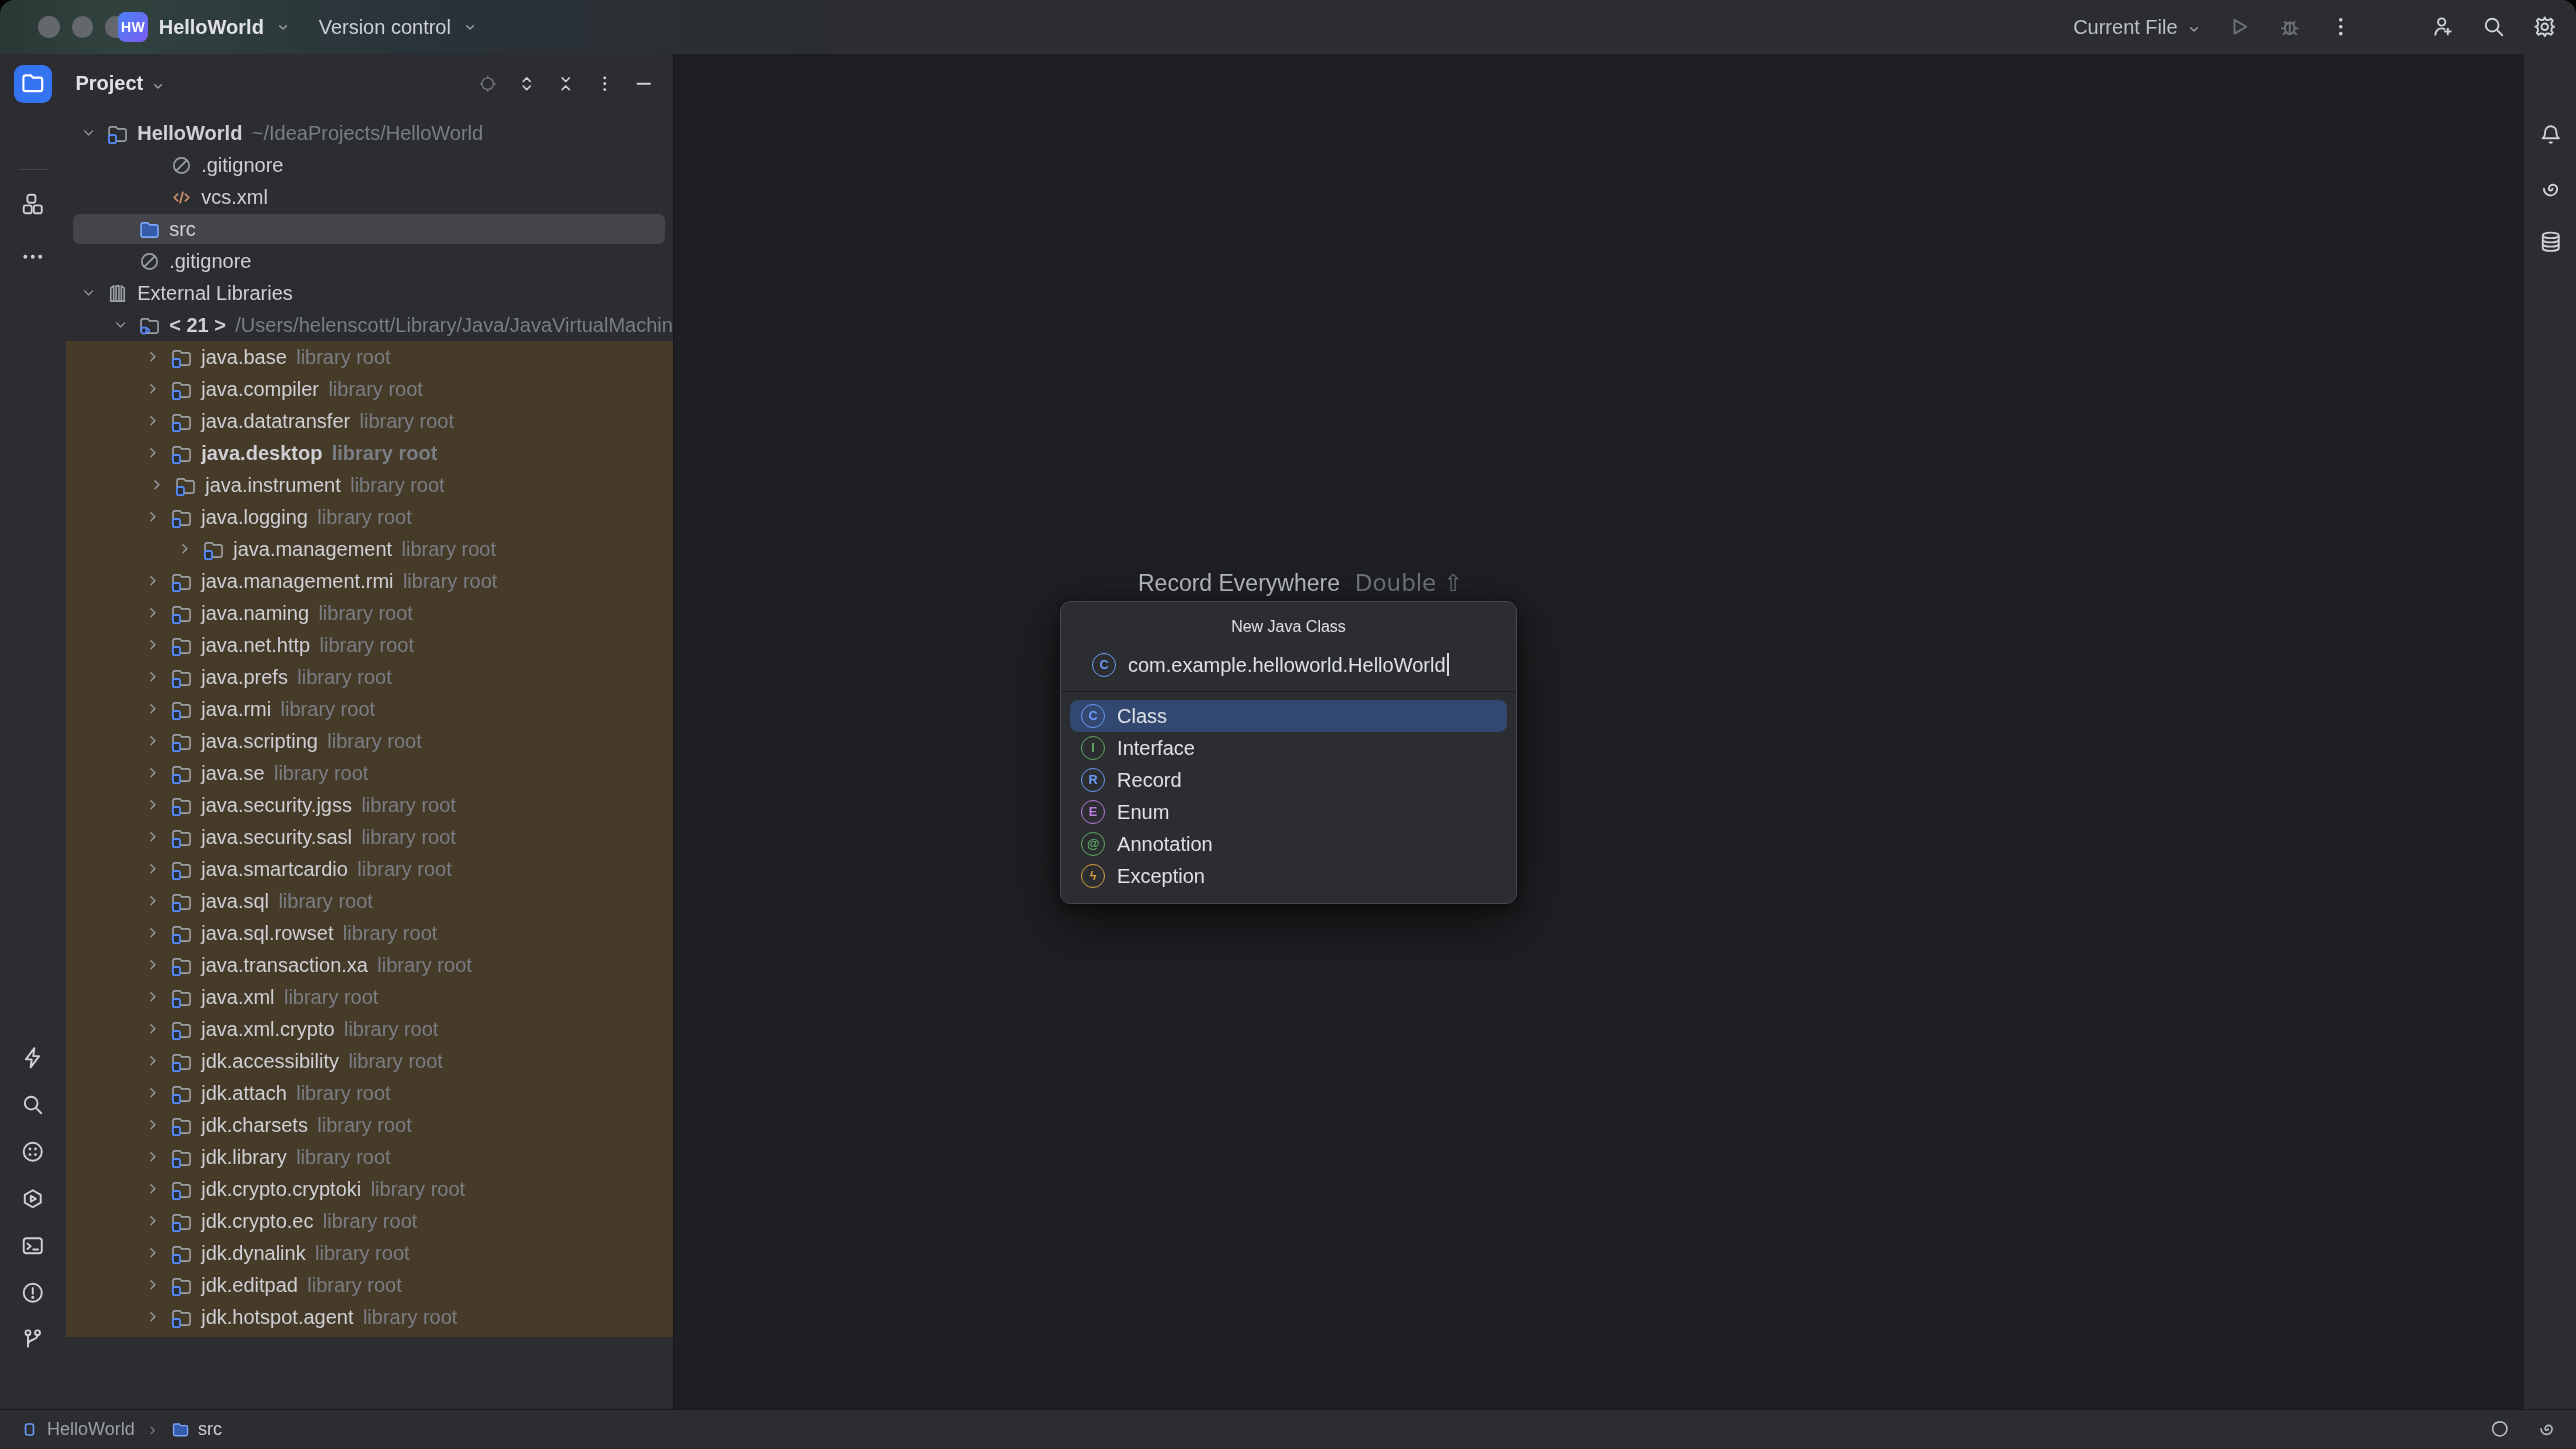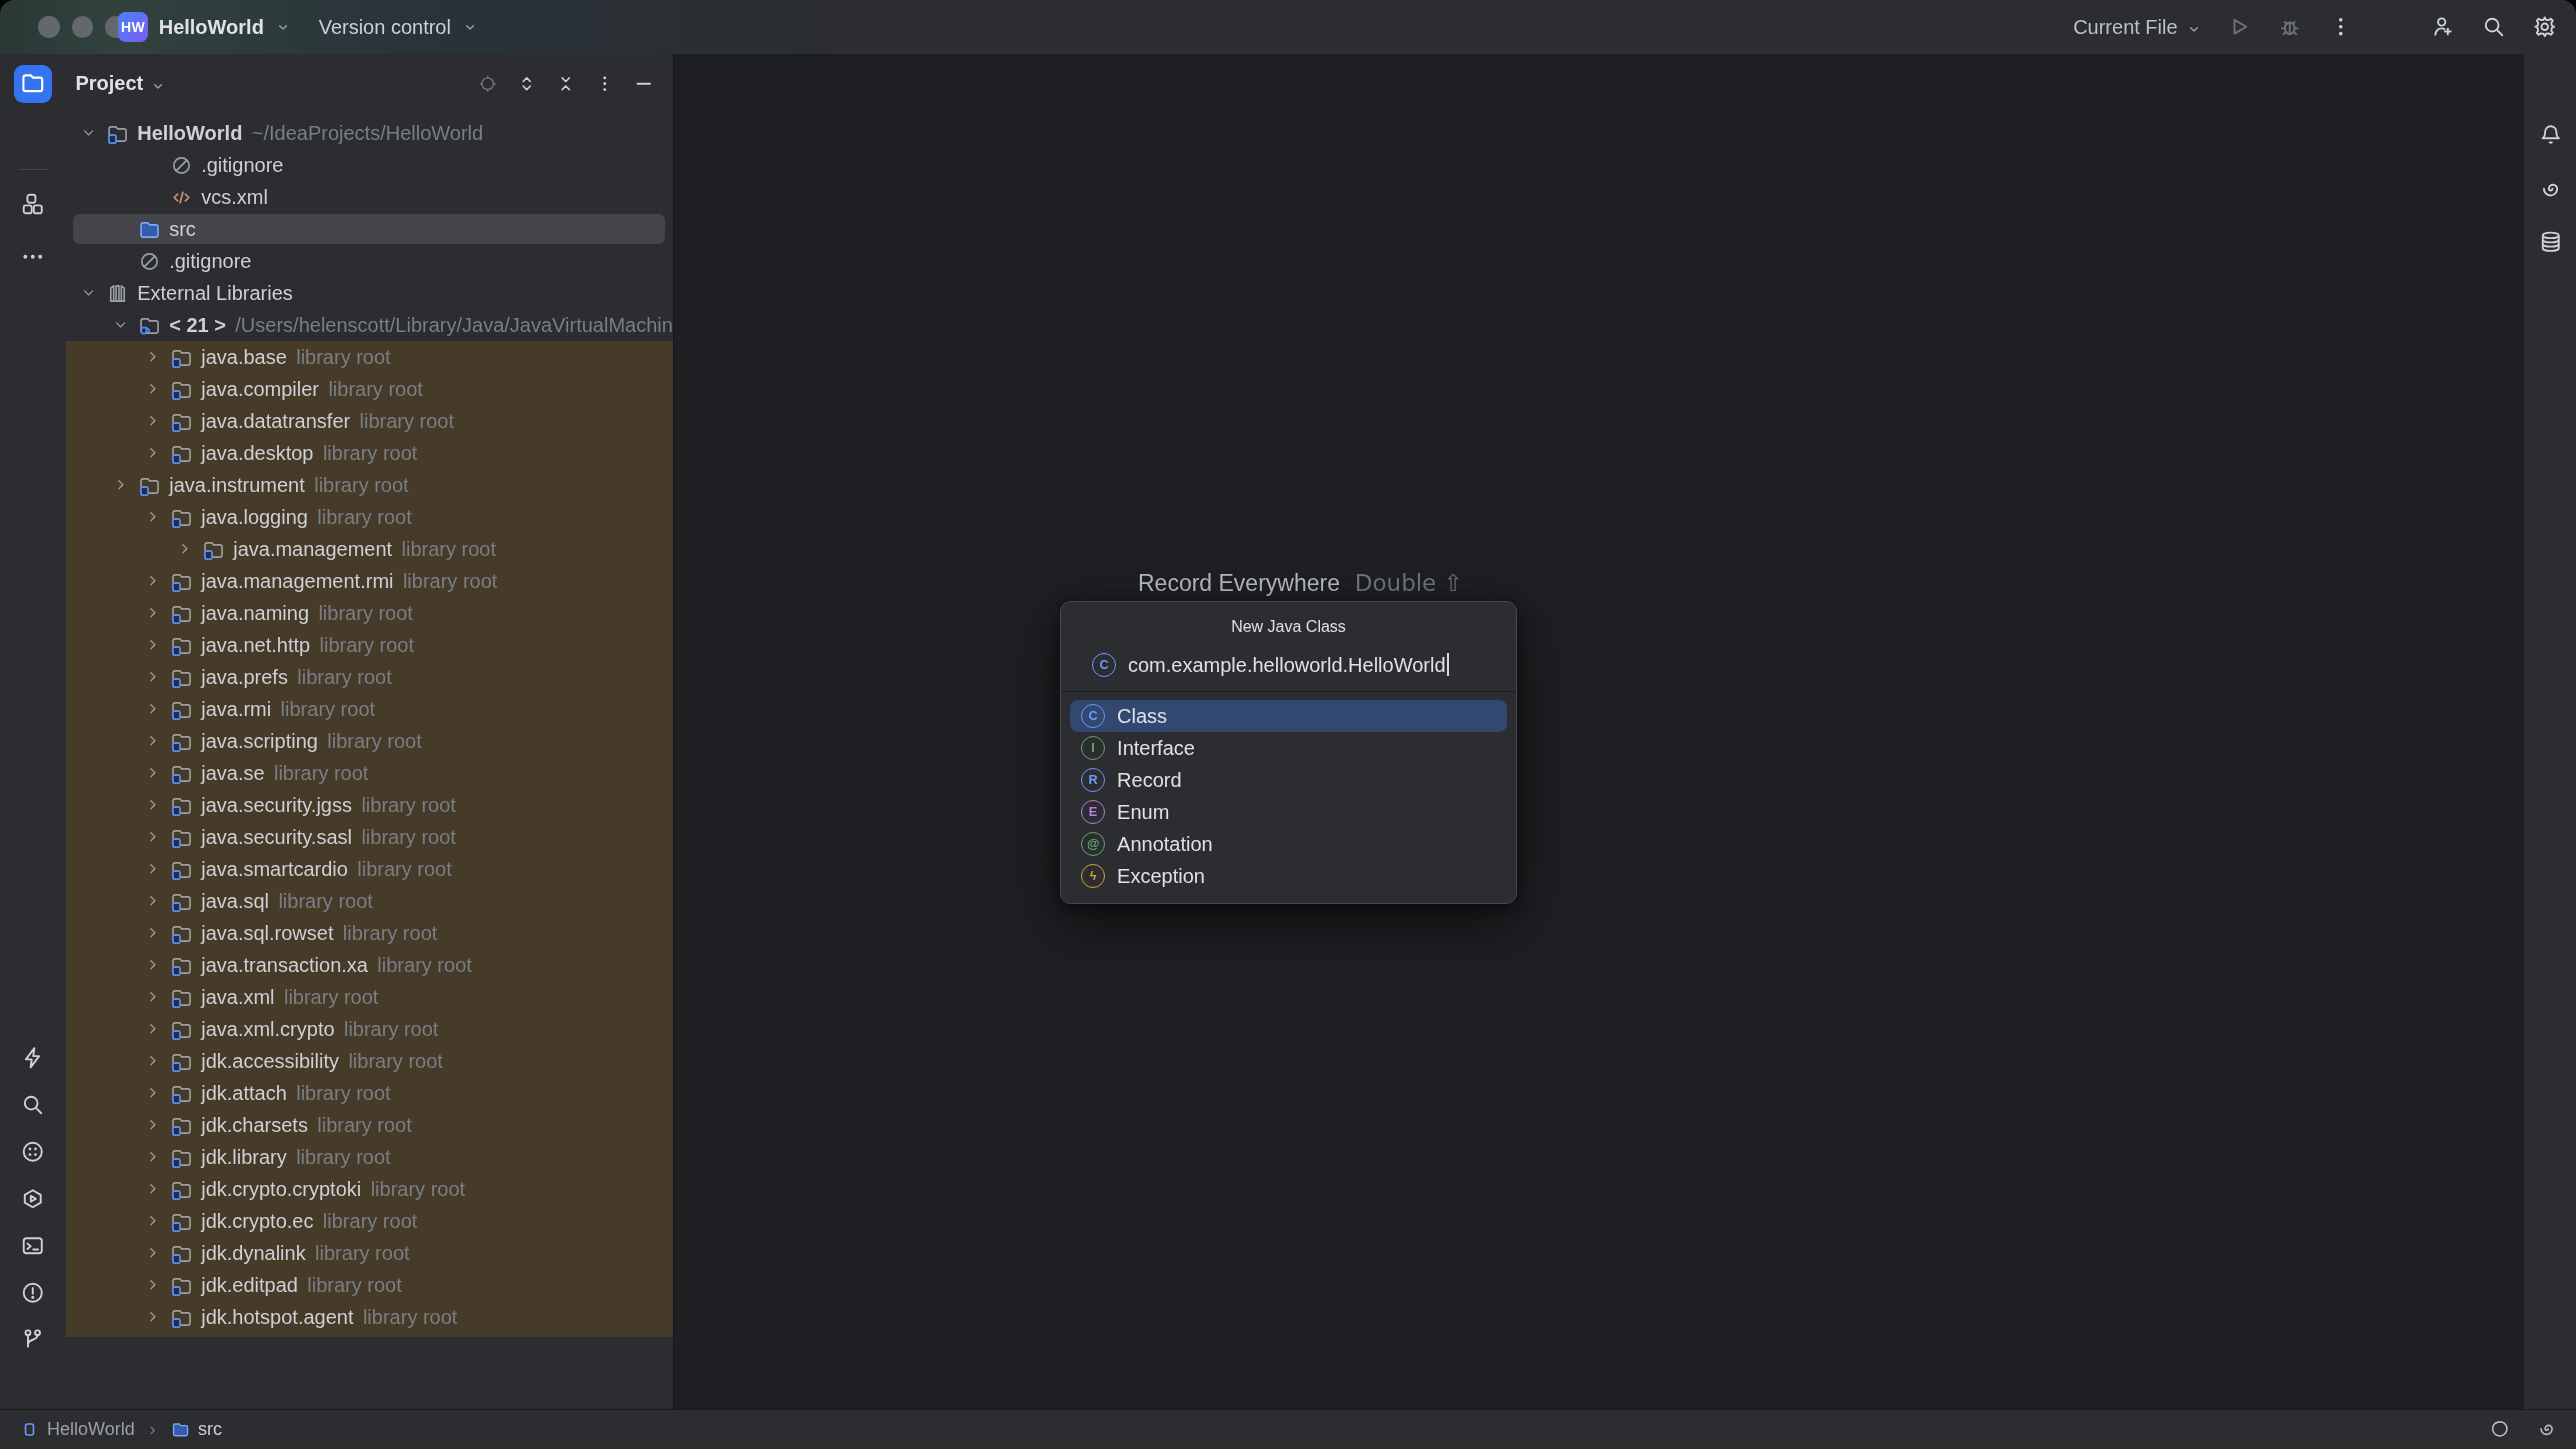--- a/index.html
+++ b/index.html
@@ -413,36 +413,36 @@
             </span>
             <span class="ticon">
               <svg viewBox="0 0 24 24">
                 <path d="M3.2 7.2c0-1.2.9-2.1 2.1-2.1h4.9l2 2.1h6.6c1.2 0 2.1.9 2.1 2.1v8.5c0 1.2-.9 2.1-2.1 2.1H5.3c-1.2 0-2.1-.9-2.1-2.1V7.2z" fill="none" stroke="#9da0a6" stroke-width="1.7"></path>
                 <rect x="3" y="13.6" width="7.4" height="8.4" rx="2" fill="#2b2d30" stroke="#548af7" stroke-width="1.9"></rect>
               </svg>
             </span>
             <span class="tname">java.datatransfer</span>
             <span class="thint">library root</span>
           </div>
-          <div class="trow" style="padding-left: 72px;">
+          <div class="trow" style="padding-left: 72px; font-weight: bold;">
             <span class="arrow">
               <svg viewBox="0 0 24 24">
                 <path d="M9.5 6.5l5.5 5.5-5.5 5.5" fill="none" stroke="#9da0a6" stroke-width="1.8" stroke-linecap="round" stroke-linejoin="round"></path>
               </svg>
             </span>
             <span class="ticon">
               <svg viewBox="0 0 24 24">
                 <path d="M3.2 7.2c0-1.2.9-2.1 2.1-2.1h4.9l2 2.1h6.6c1.2 0 2.1.9 2.1 2.1v8.5c0 1.2-.9 2.1-2.1 2.1H5.3c-1.2 0-2.1-.9-2.1-2.1V7.2z" fill="none" stroke="#9da0a6" stroke-width="1.7"></path>
                 <rect x="3" y="13.6" width="7.4" height="8.4" rx="2" fill="#2b2d30" stroke="#548af7" stroke-width="1.9"></rect>
               </svg>
             </span>
             <span class="tname">java.desktop</span>
             <span class="thint">library root</span>
           </div>
-          <div class="trow" style="padding-left: 40px;">
+          <div class="trow" style="padding-left: 76px;">
             <span class="arrow">
               <svg viewBox="0 0 24 24">
                 <path d="M9.5 6.5l5.5 5.5-5.5 5.5" fill="none" stroke="#9da0a6" stroke-width="1.8" stroke-linecap="round" stroke-linejoin="round"></path>
               </svg>
             </span>
             <span class="ticon">
               <svg viewBox="0 0 24 24">
                 <path d="M3.2 7.2c0-1.2.9-2.1 2.1-2.1h4.9l2 2.1h6.6c1.2 0 2.1.9 2.1 2.1v8.5c0 1.2-.9 2.1-2.1 2.1H5.3c-1.2 0-2.1-.9-2.1-2.1V7.2z" fill="none" stroke="#9da0a6" stroke-width="1.7"></path>
                 <rect x="3" y="13.6" width="7.4" height="8.4" rx="2" fill="#2b2d30" stroke="#548af7" stroke-width="1.9"></rect>
               </svg>

